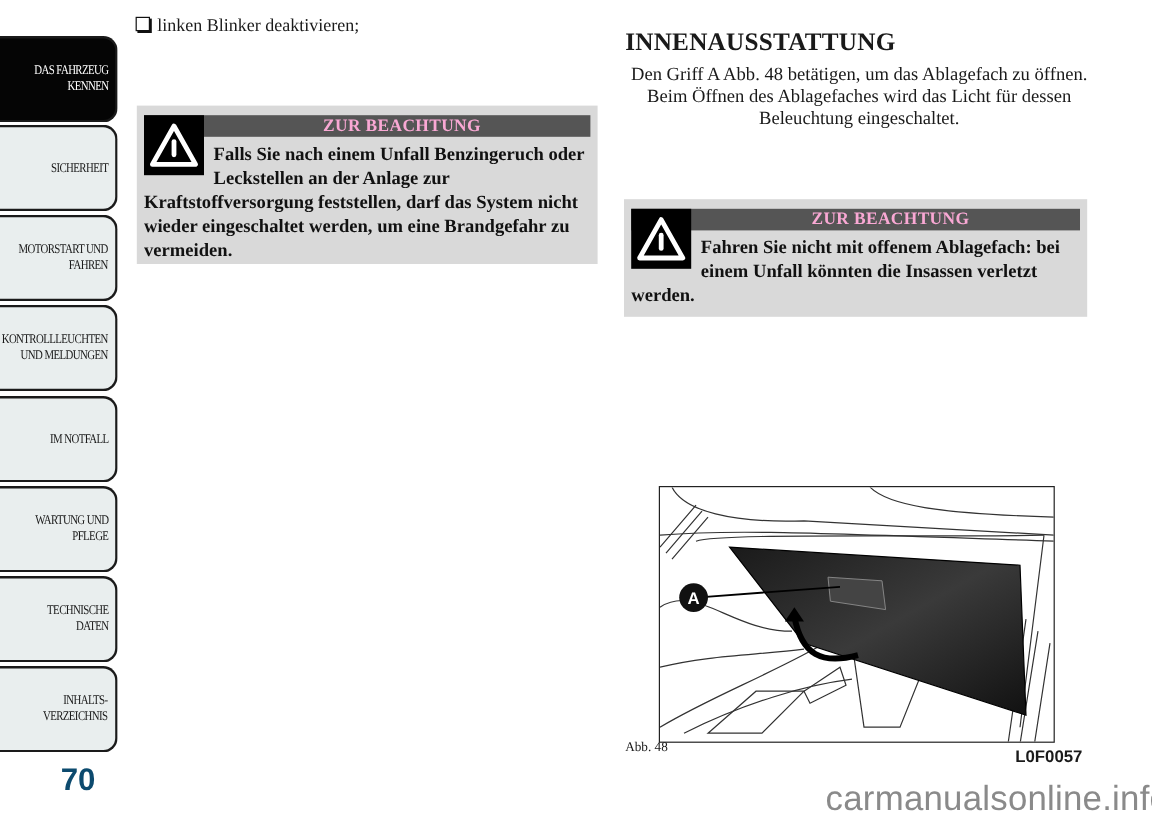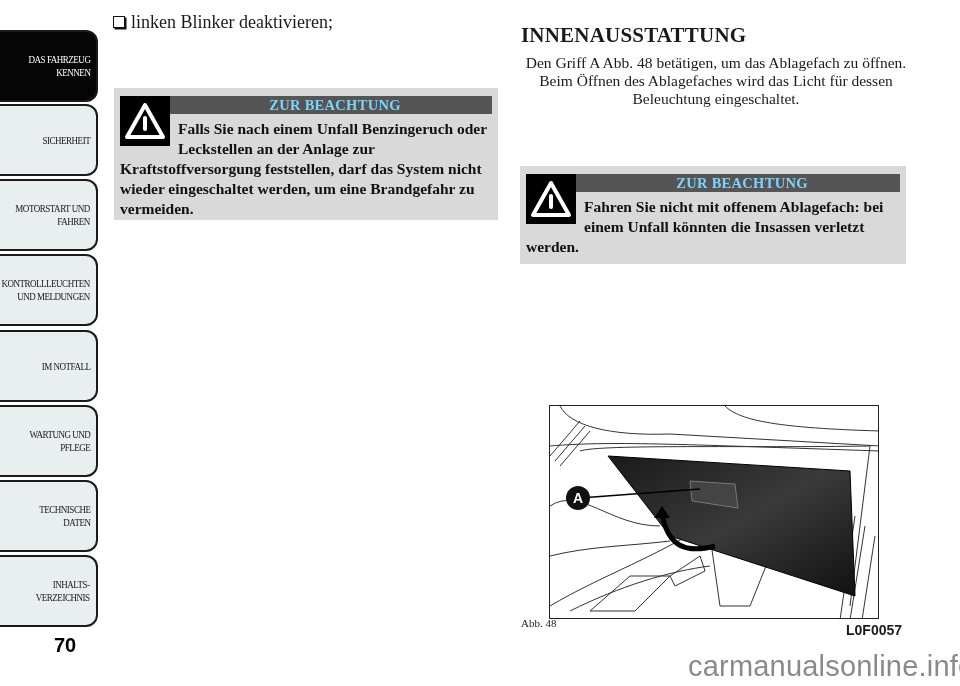--- a/index.html
+++ b/index.html
@@ -19,36 +19,36 @@
   }
   .tab.active { background:#050505; }
   .tab-label {
     font-family:"Liberation Serif", serif; font-size:11px; line-height:13px;
     text-align:right; color:#1a1a1a; letter-spacing:-0.6px;
     transform:scaleX(0.82); transform-origin:right center; white-space:pre-line;
   }
   .tab.active .tab-label { color:#ffffff; }
   .page-num {
     position:absolute; left:40px; top:634px; width:50px; text-align:center;
-    font-family:"Liberation Sans", sans-serif; font-weight:bold; font-size:20px; color:#000000;
+    font-family:"Liberation Sans", sans-serif; font-weight:bold; font-size:26px; color:#0c4a6e;
   }
   
   .col { position:absolute; }
-  .bullet-line { font-size:18px; line-height:24px; white-space:nowrap; font-family:"Liberation Serif", serif; }
+  .bullet-line { font-size:15px; line-height:24px; white-space:nowrap; font-family:"Liberation Serif", serif; }
   .bullet-box { display:inline-block; width:10px; height:10px; border:1.5px solid #111; box-shadow:1.5px 1.5px 0 #111; margin-right:6px; vertical-align:0; }
   .warn {
     position:absolute; background:#d9d9d9; box-sizing:border-box; padding:8px 6px 8px 6px;
     font-family:"Liberation Serif", serif; font-weight:bold; font-size:15.5px; line-height:20px; color:#111;
   }
   .warn-icon {
     float:left; width:50px; height:50px; background:#000; margin:0 8px 2px 0;
     display:flex; align-items:center; justify-content:center;
   }
   .warn-head {
-    background:#555555; color:#7dd3fc; text-align:center; font-size:14.5px; line-height:18px;
+    background:#555555; color:#f9a8d4; text-align:center; font-size:14.5px; line-height:18px;
     margin-bottom:5px; letter-spacing:0.3px;
   }
   .h1 { font-family:"Liberation Serif", serif; font-weight:bold; font-size:21px; letter-spacing:0.2px; }
   .h2 { font-family:"Liberation Serif", serif; font-weight:bold; font-size:15.5px; letter-spacing:0.1px; }
   .para { font-family:"Liberation Serif", serif; font-size:15.5px; line-height:18px; }
   .figure { position:absolute; left:549px; top:405px; width:330px; height:214px; border:1.5px solid #222; box-sizing:border-box; overflow:hidden; background:#fff; }
   .caption { position:absolute; left:521px; top:617px; font-family:"Liberation Serif", serif; font-size:11px; }
   .fig-code { position:absolute; left:846px; top:622px; font-family:Liberation Sans, sans-serif; font-weight:bold; font-size:14px; }
   .watermark { position:absolute; left:688px; top:650px; font-family:"Liberation Sans", sans-serif; font-size:29px; color:#8a8a8a; letter-spacing:0.2px; }
 </style>

